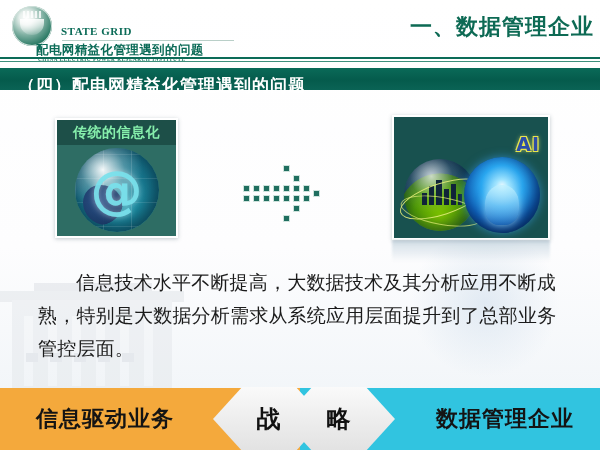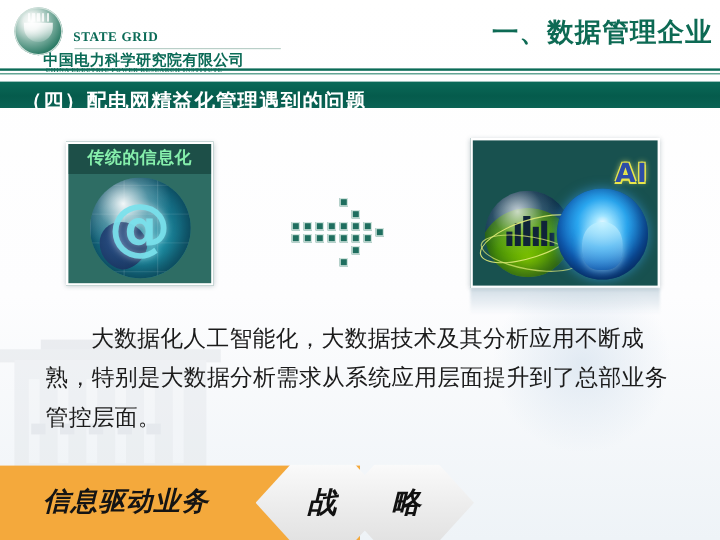--- a/index.html
+++ b/index.html
@@ -171,21 +171,21 @@
     box-shadow:0 0 10px rgba(60,170,255,.55),inset -4px -5px 14px rgba(0,10,40,.5);
   }
   .ai-face{
     position:absolute;left:50%;bottom:8px;transform:translateX(-50%);
     width:34px;height:40px;border-radius:46% 46% 40% 40%;
     background:linear-gradient(180deg,rgba(190,240,255,.85),rgba(60,150,230,.35));
     box-shadow:0 0 8px rgba(180,235,255,.7);
   }
   .ai-label{
     position:absolute;right:8px;top:16px;
-    font-size:22px;font-weight:bold;color:#2d4da8;
+    font-size:19px;font-weight:bold;color:#2d4da8;
     font-family:"DejaVu Sans","Liberation Sans",sans-serif;
     text-shadow:-1px -1px 0 #e9e64a,1px -1px 0 #e9e64a,-1px 1px 0 #e9e64a,1px 1px 0 #e9e64a,0 0 5px rgba(255,255,120,.9);
     letter-spacing:1px;
   }
   .card-reflect{
     position:absolute;left:392px;top:240px;width:158px;height:22px;
     background:linear-gradient(180deg,rgba(110,150,175,.30),rgba(255,255,255,0));
     filter:blur(1px);
   }
 
@@ -198,21 +198,21 @@
 
   
   .para{
     position:absolute;left:38px;top:266px;width:528px;
     font-size:19px;line-height:33px;color:#1b1b1b;
     font-family:"DejaVu Sans","Liberation Sans",sans-serif;
     text-indent:38px;letter-spacing:.2px;
   }
 
   
-  .band{position:absolute;left:0;bottom:0;width:600px;height:62px;font-style:italic;}
+  .band{position:absolute;left:0;bottom:0;width:600px;height:62px;}
   .band-left{
     position:absolute;left:0;top:0;width:300px;height:62px;background:#f4a93c;
   }
   .band-right{
     position:absolute;right:0;top:0;width:300px;height:62px;background:#31c4e0;
   }
   .band-left-label{
     position:absolute;left:36px;top:0;height:62px;line-height:62px;
     font-size:22px;font-weight:bold;color:#141414;letter-spacing:1px;
     font-family:"DejaVu Sans","Liberation Sans",sans-serif;white-space:nowrap;
@@ -255,21 +255,21 @@
     <div class="wm-win" style="left:80px;bottom:30px;"></div>
     <div class="wm-win" style="left:104px;bottom:30px;"></div>
     <div class="wm-win" style="left:128px;bottom:30px;"></div>
   </div>
   <div class="wm-glow" style="position:absolute;right:40px;bottom:72px;"></div>
 
   <div class="logo-block">
     <div class="logo-mark"></div>
     <div class="en-brand">STATE GRID</div>
     <div class="brand-rule"></div>
-    <div class="inst-cn">中国电力科学研究院有限公司</div>
+    <div class="inst-cn">配电网精益化管理遇到的问题</div>
     <div class="inst-en">CHINA ELECTRIC POWER RESEARCH INSTITUTE</div>
   </div>
 
   <div class="section-title">一、数据管理企业</div>
 
   <div class="rule-a"></div>
   <div class="rule-b"></div>
 
   <div class="subbar">
     <div class="subbar-text">（四）配电网精益化管理遇到的问题</div>
@@ -319,26 +319,29 @@
       <div class="ring"></div>
       <div class="ring2"></div>
     </div>
     <div class="ai-head">
       <div class="ai-face"></div>
     </div>
     <div class="ai-label">AI</div>
   </div>
   <div class="card-reflect"></div>
 
-  <div class="para">大数据化人工智能化，大数据技术及其分析应用不断成熟，特别是大数据分析需求从系统应用层面提升到了总部业务管控层面。</div>
+  <div class="para">信息技术水平不断提高，大数据技术及其分析应用不断成熟，特别是大数据分析需求从系统应用层面提升到了总部业务管控层面。</div>
 
   <div class="band">
     <div class="band-left">
       <div class="band-left-label">信息驱动业务</div>
     </div>
+    <div class="band-right">
+      <div class="band-right-label">数据管理企业</div>
+    </div>
     <div class="hex hex-a">
       <span>战</span>
     </div>
     <div class="hex hex-b">
       <span>略</span>
     </div>
   </div>
 
 </div>
 

